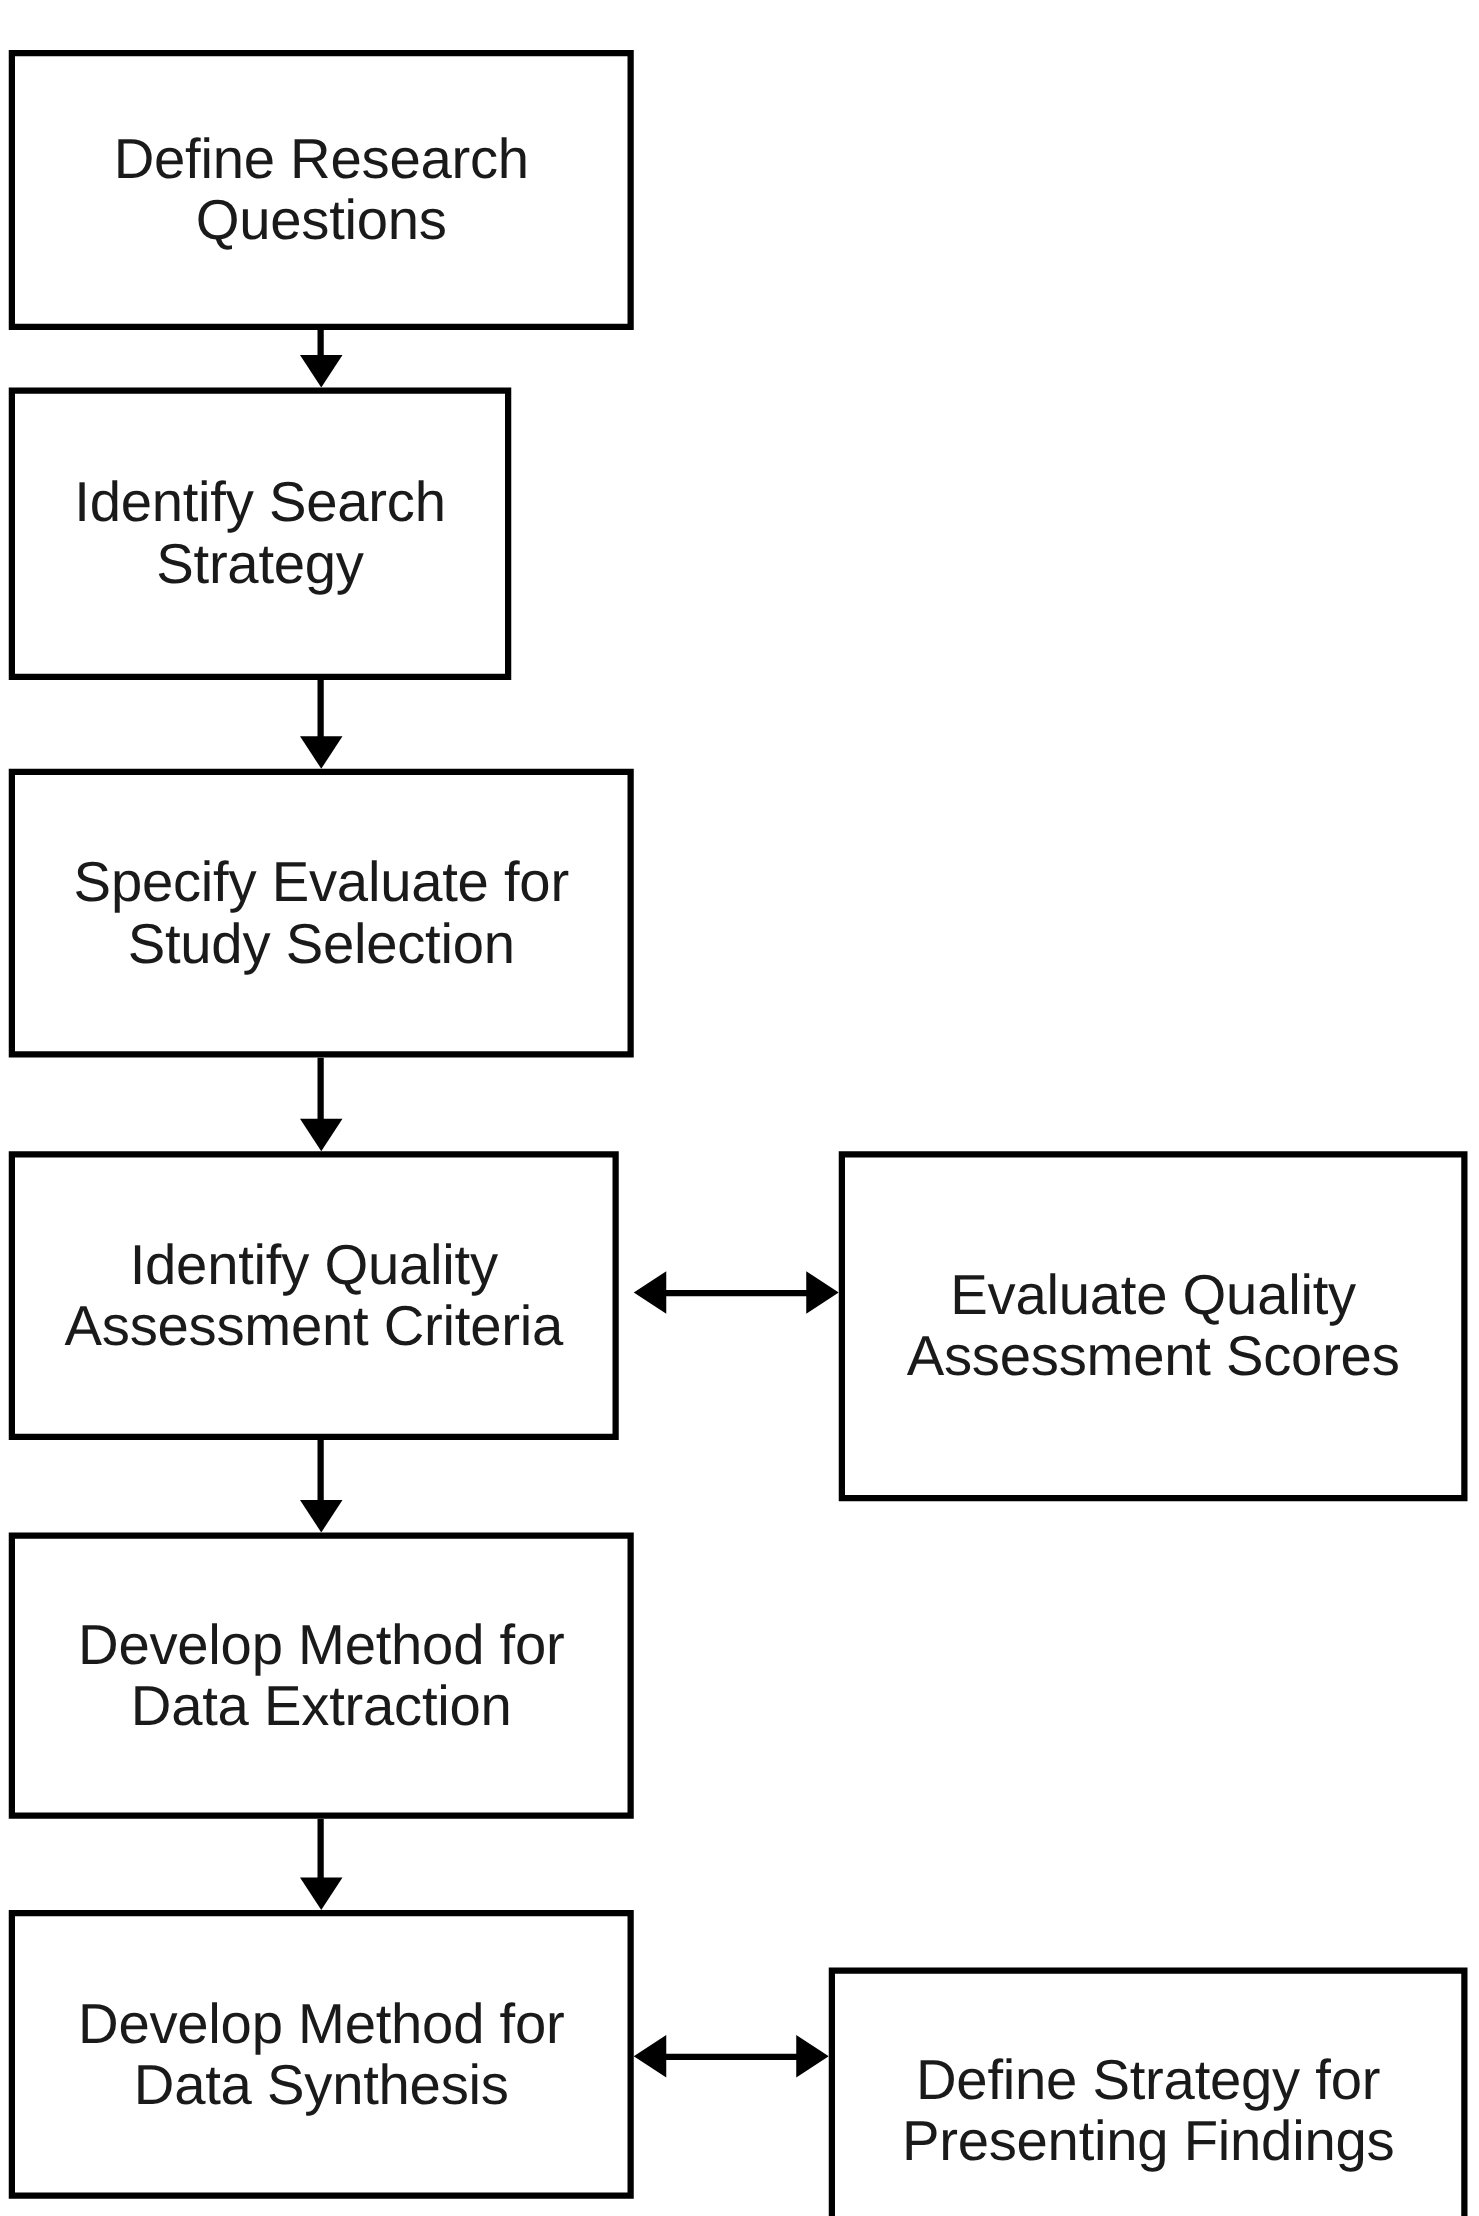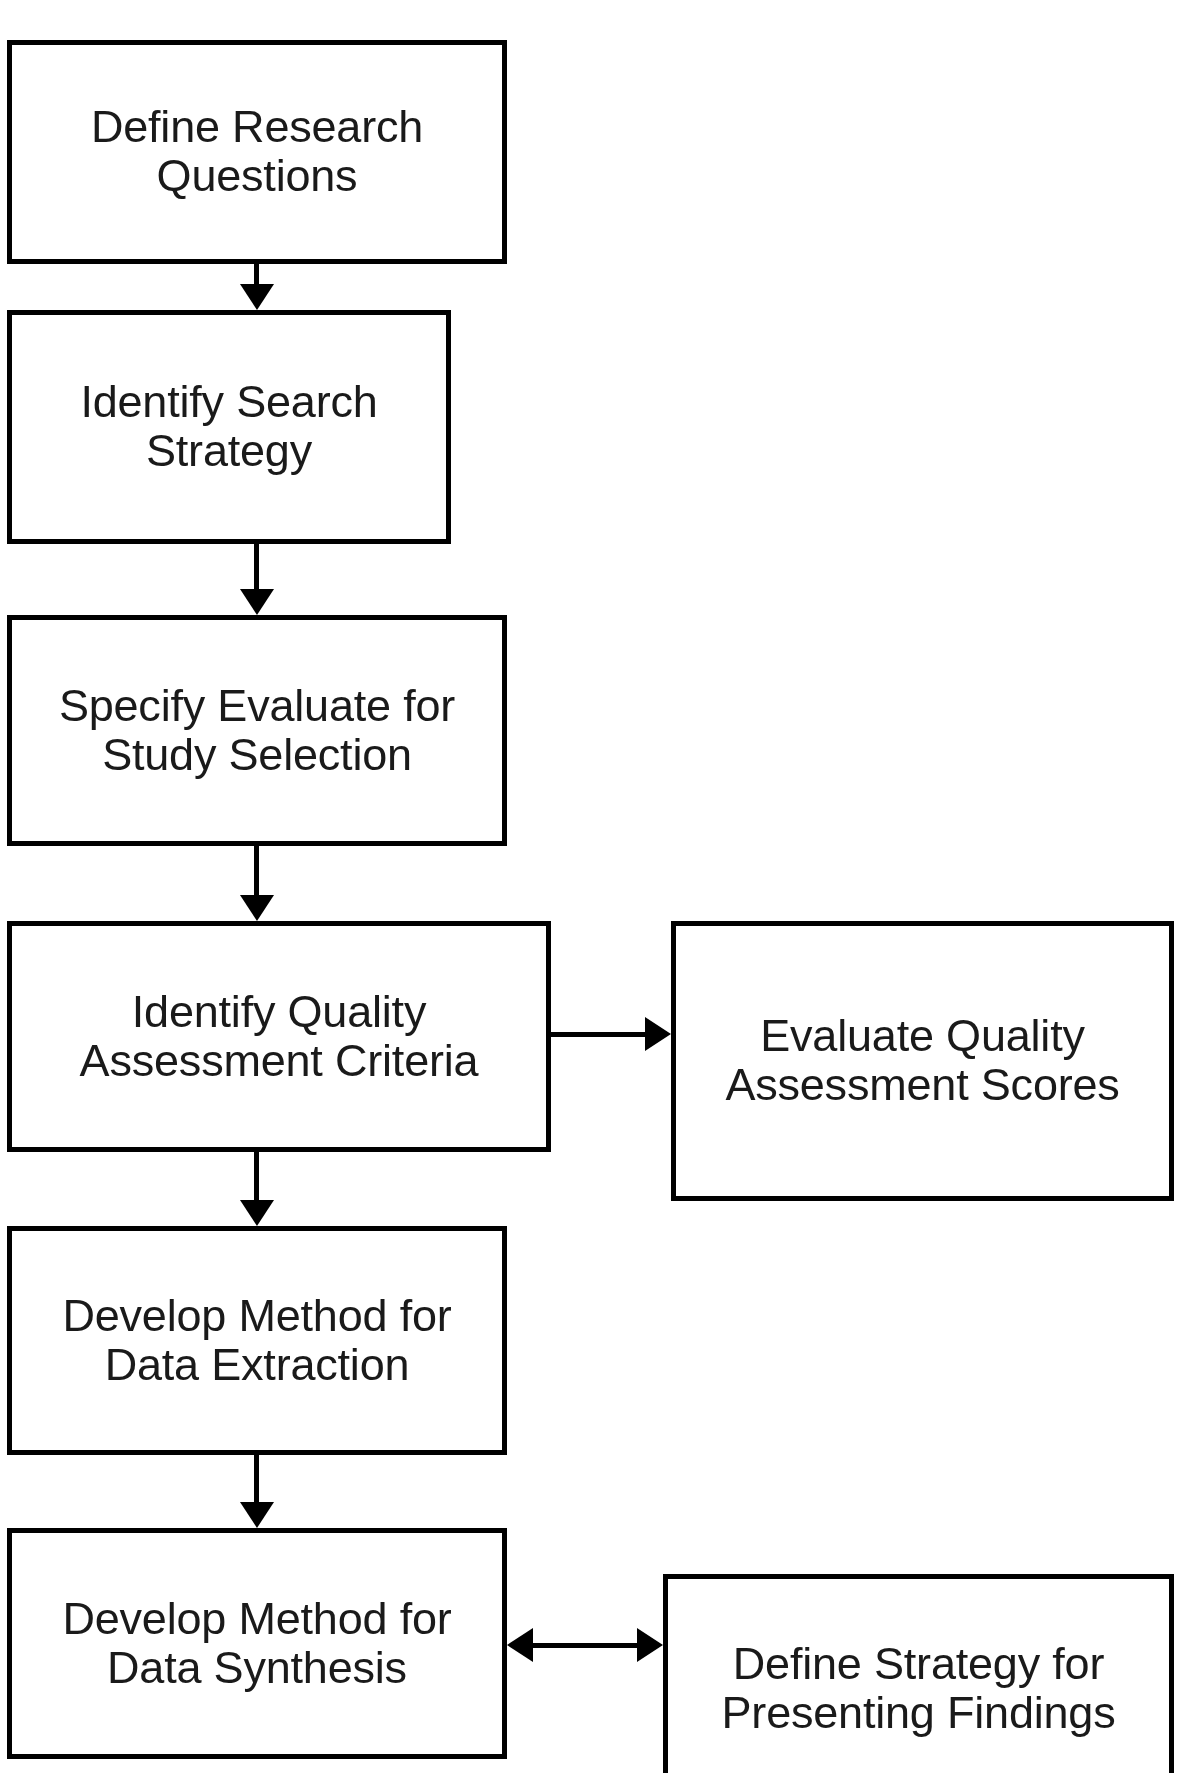--- a/index.html
+++ b/index.html
@@ -123,29 +123,29 @@
     </div>
     <div class="conn-h" style="left: 507px; top: 1627px; width: 156px; height: 36px;">
       <div class="shaft" style="left: 16px; right: 16px;"></div>
       <div class="head-left"></div>
       <div class="head-right"></div>
     </div>
     <div class="node" style="left: 7px; top: 11px; width: 500px; height: 224px; margin-top: 29px;">
       <div class="node-label">Define Research
 Questions</div>
     </div>
-    <div class="node" style="left: 7px; top: 310px; width: 444px; height: 234px;">
+    <div class="node" style="left: 7px; top: 310px; width: 402px; height: 234px;">
       <div class="node-label">Identify Search
 Strategy</div>
     </div>
     <div class="node" style="left: 7px; top: 615px; width: 500px; height: 231px;">
       <div class="node-label">Specify Evaluate for
 Study Selection</div>
     </div>
-    <div class="node" style="left: 7px; top: 921px; width: 544px; height: 231px;">
+    <div class="node" style="left: 7px; top: 921px; width: 488px; height: 231px;">
       <div class="node-label">Identify Quality
 Assessment Criteria</div>
     </div>
     <div class="node" style="left: 671px; top: 921px; width: 503px; height: 280px;">
       <div class="node-label">Evaluate Quality
 Assessment Scores</div>
     </div>
     <div class="node" style="left: 7px; top: 1226px; width: 500px; height: 229px;">
       <div class="node-label">Develop Method for
 Data Extraction</div>

